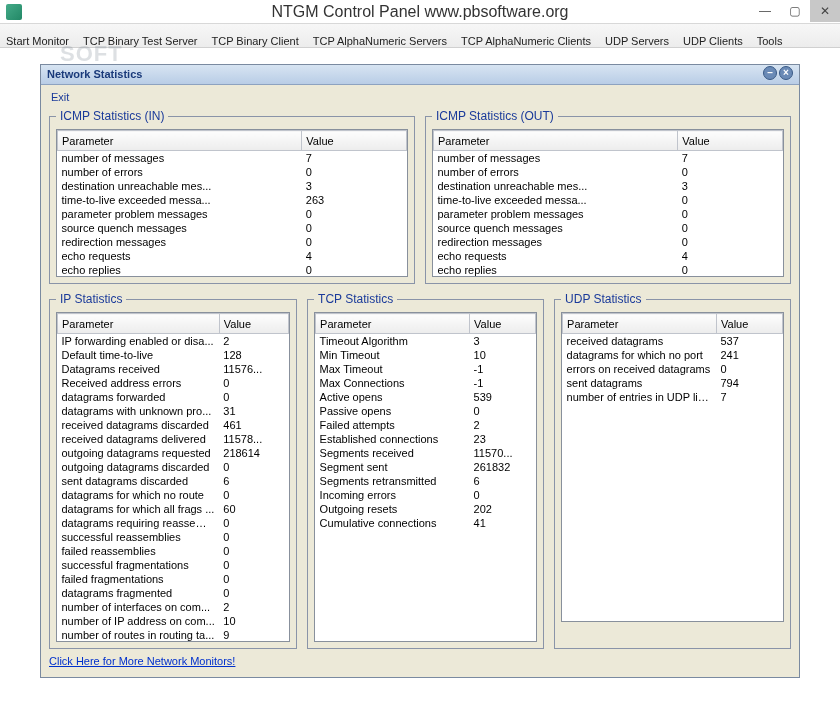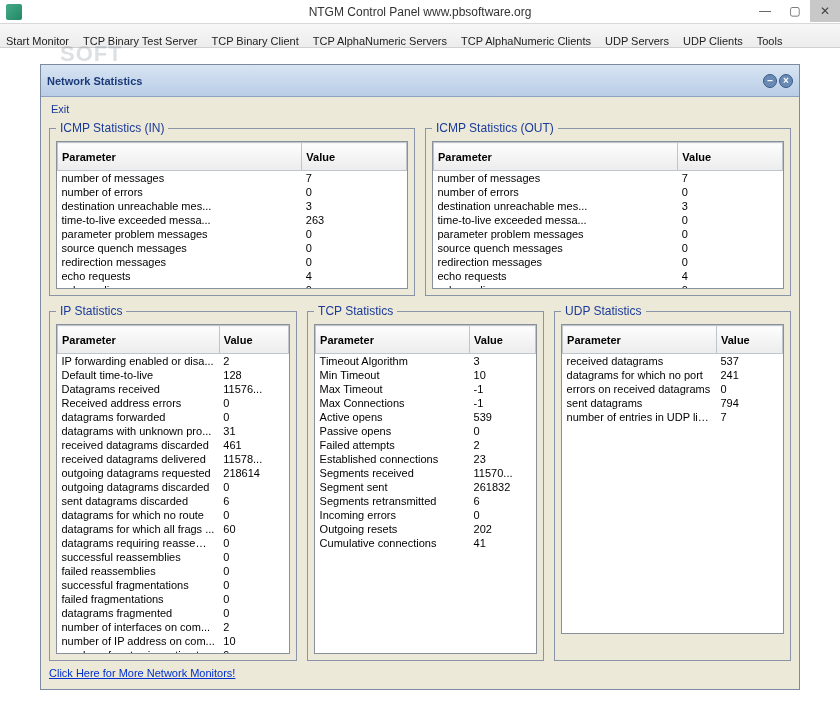--- a/index.html
+++ b/index.html
@@ -22,21 +22,21 @@
   }
   .titlebar .icon {
     width: 16px; height: 16px;
     margin: 0 6px;
     background: linear-gradient(135deg,#4a8,#286);
     border-radius: 2px;
   }
   .titlebar .title-text {
     position: absolute; left: 0; right: 0; text-align: center;
     color: #333;
-    font-size: 12px;
+    font-size: 16px;
   }
   .titlebar .winbtns { position:absolute; right:0; top:0; display:flex; }
   .titlebar .winbtn {
     width: 30px; height: 22px;
     display:flex; align-items:center; justify-content:center;
     font-size: 12px; color:#555;
   }
   .titlebar .winbtn.close { background:#c8c8c8; color:#444; }
   .menubar {
     height: 24px;
@@ -64,23 +64,23 @@
   }
   .mdi {
     position: relative;
     width: 760px;
     margin: 0 auto;
     border: 1px solid #7a8aa0;
     background: #ece9d8;
     z-index: 1;
   }
   .mdi-title {
-    height: 32px;
+    height: 20px;
     background: linear-gradient(#d7e4f2,#b9cde6);
-    display:flex; align-items:center;
+    display:flex; align-items:flex-end;
     padding: 4px 6px;
     font-weight: bold;
     color: #1a3a7a;
     font-size: 11px;
     justify-content: space-between;
     border-bottom:1px solid #8da2c0;
   }
   .mdi-title .mdibtns { display:flex; gap:2px; }
   .mdi-title .mdibtn {
     width:14px; height:14px; border-radius:50%;
@@ -116,23 +116,23 @@
     border-collapse: collapse;
     width: 100%;
     table-layout: fixed;
     font-size: 11px;
   }
   table.list th {
     position: sticky; top:0;
     background: linear-gradient(#fdfdfd,#ececec);
     border:1px solid #c0c4cc;
     text-align:left;
-    font-weight: bold;
+    font-weight: normal;
     padding: 1px 4px;
-    height:28px;
+    height:20px;
   }
   table.list td {
     padding: 0px 4px;
     white-space: nowrap;
     overflow: hidden;
     text-overflow: ellipsis;
     height:14px;
   }
   .col-param { width: 70%; }
   .col-value { width: 30%; }

